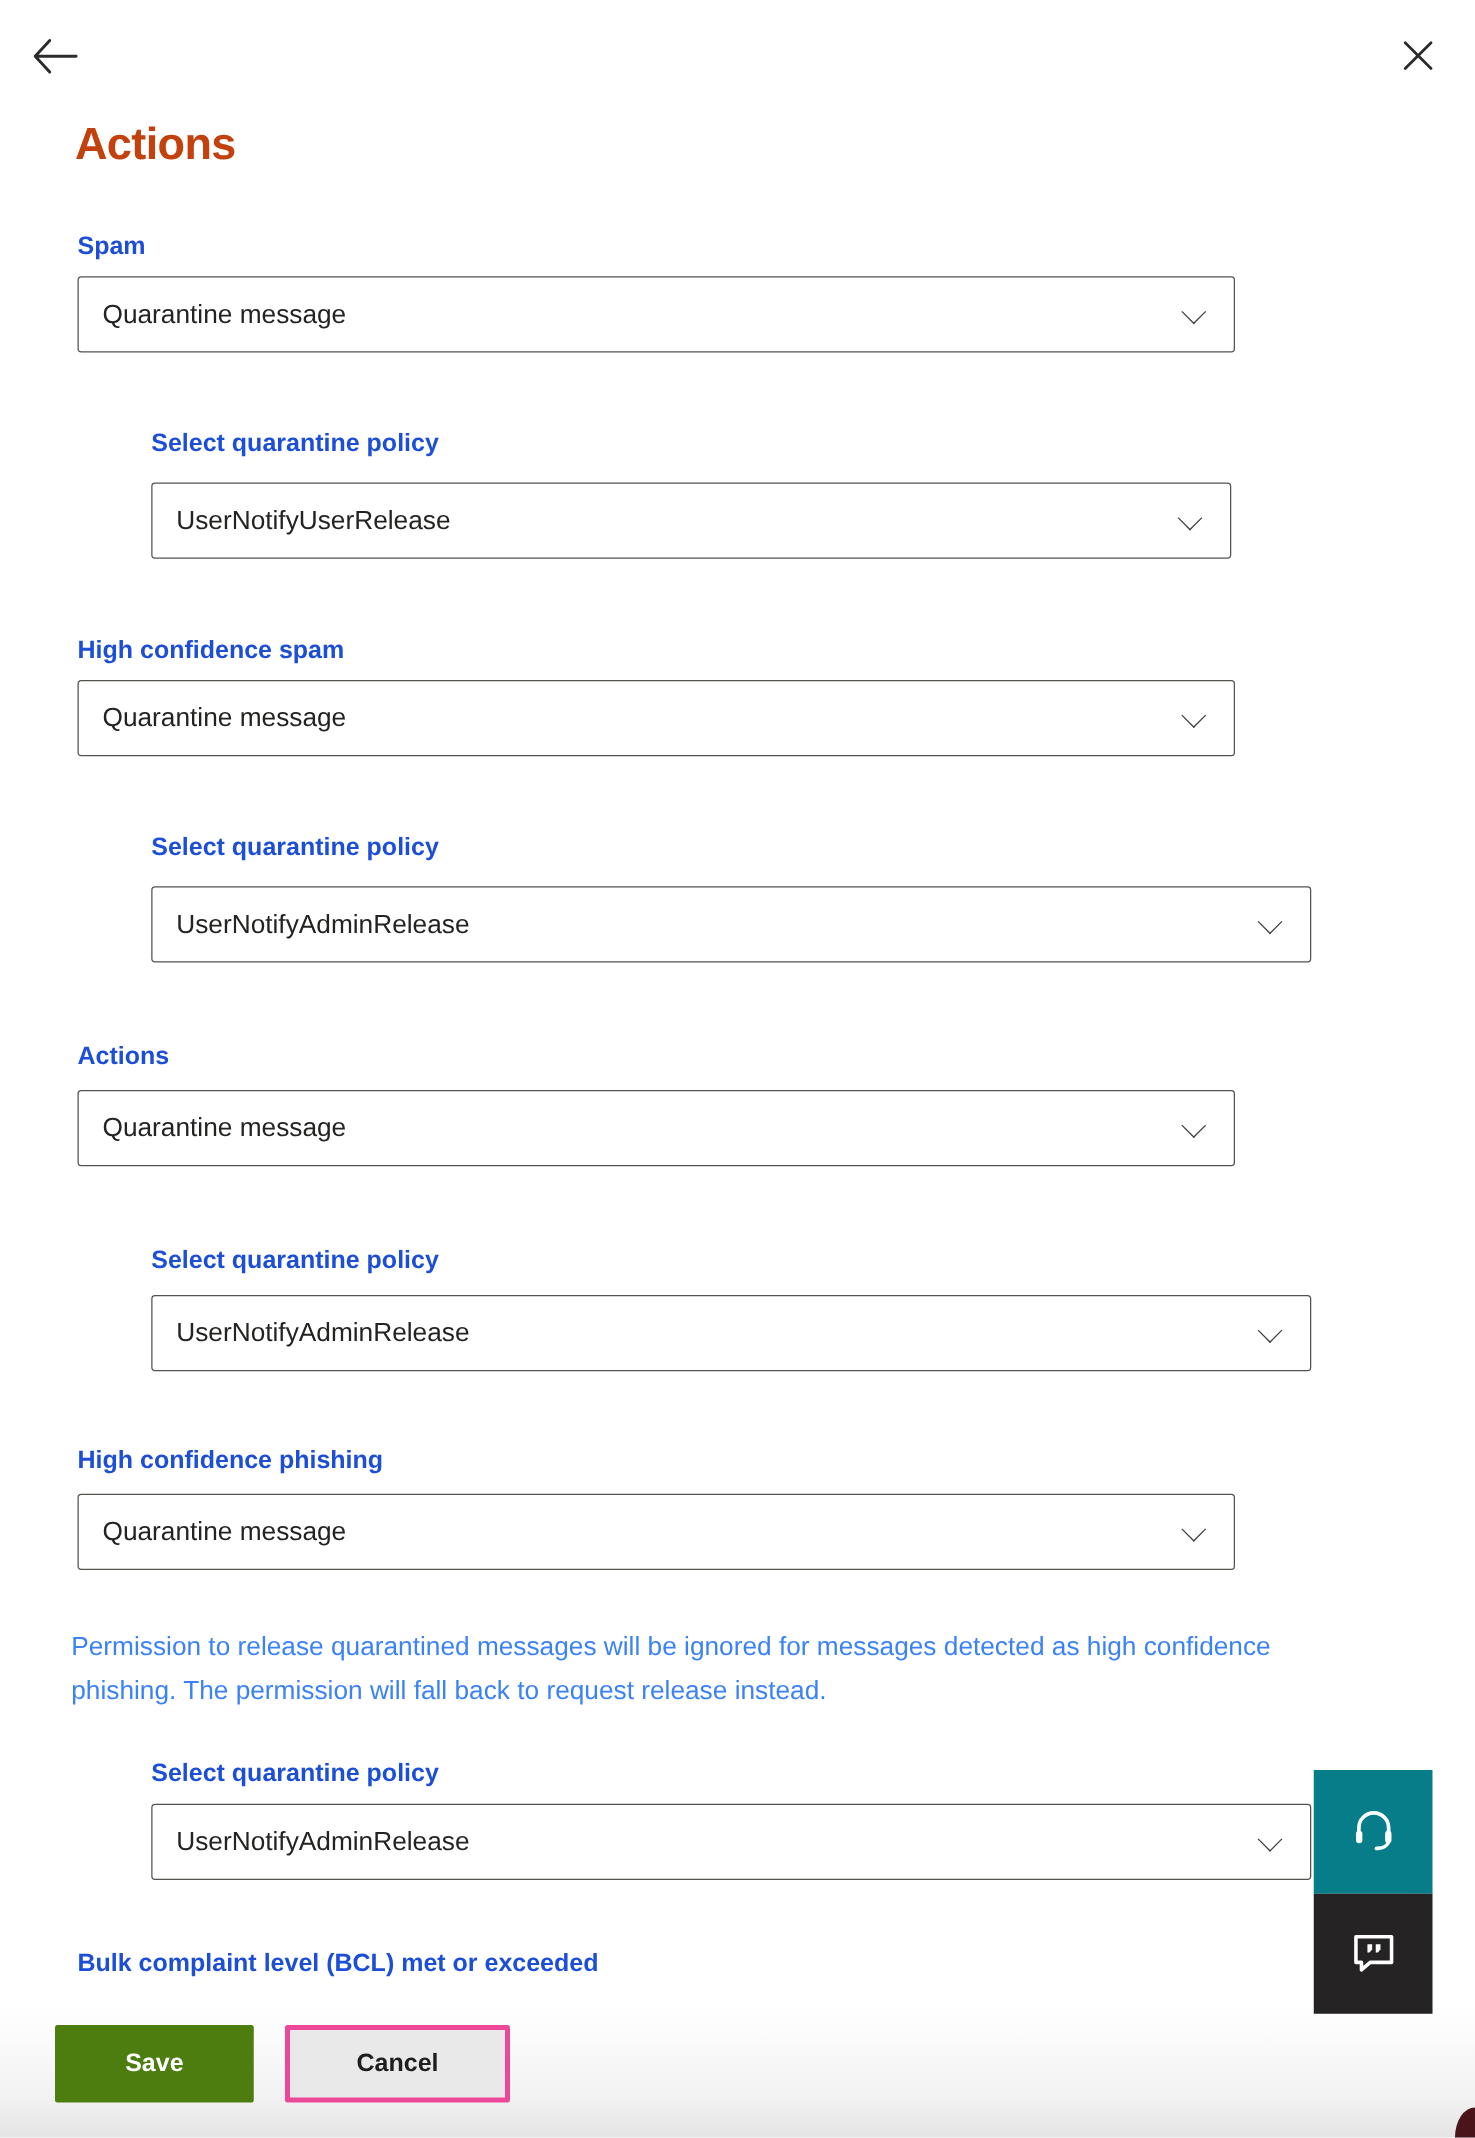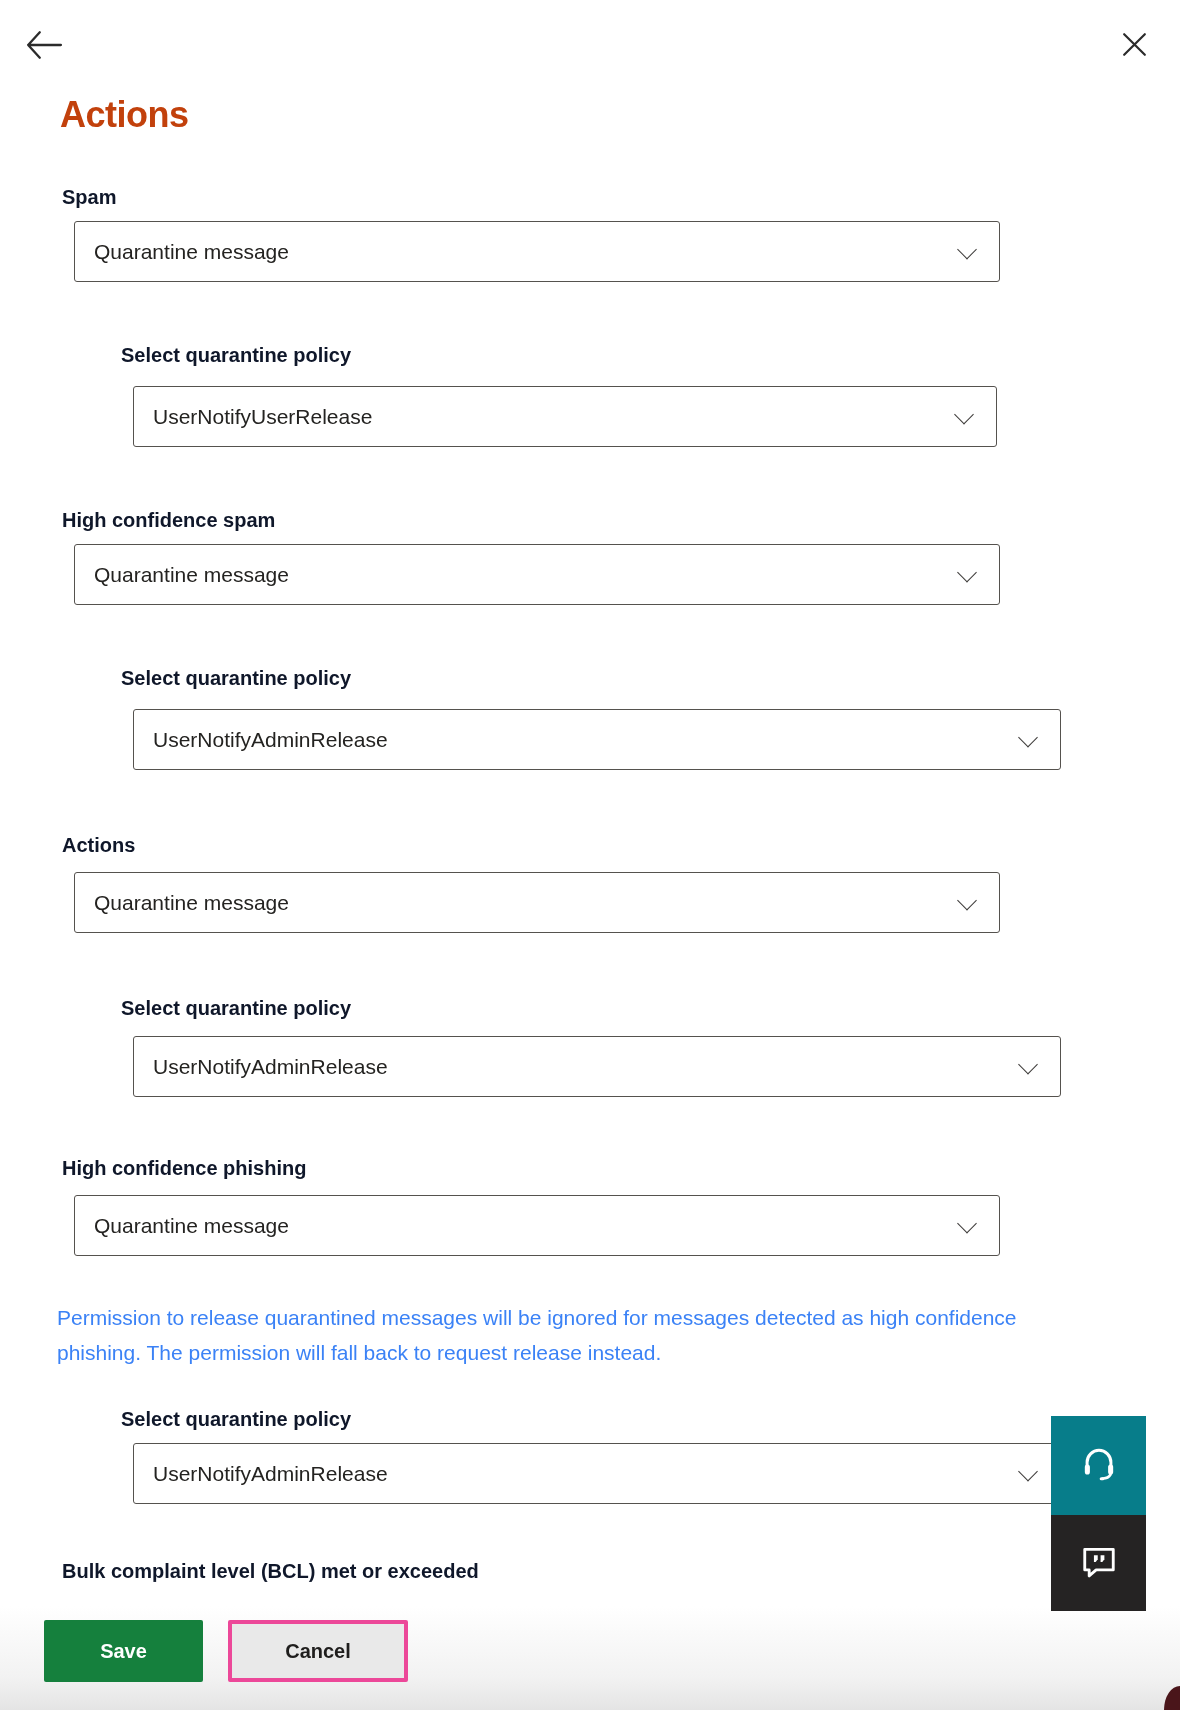--- a/index.html
+++ b/index.html
@@ -9,34 +9,34 @@
     font-family:"Liberation Sans","DejaVu Sans",sans-serif;
     color:#201f1e;
   }
   .abs{position:absolute;}
   
   #back-btn{left:22px;top:26px;width:44px;height:40px;display:flex;align-items:center;justify-content:center;cursor:pointer;background:none;border:none;}
   #close-btn{left:1112px;top:26px;width:44px;height:40px;display:flex;align-items:center;justify-content:center;cursor:pointer;background:none;border:none;}
   
   #page-title{left:60px;top:94px;font-size:36px;font-weight:700;color:#c2410c;letter-spacing:-0.5px;}
   
-  .label{font-size:20px;font-weight:600;color:#0f172a;line-height:26px;}
+  .label{font-size:20px;font-weight:600;color:#1d4ed8;line-height:26px;}
   
   .dropdown{
     height:61px;background:#fff;border:1.6px solid #55524e;border-radius:3px;
     box-sizing:border-box;display:flex;align-items:center;
     padding:0 60px 0 19px;cursor:pointer;
   }
   .dd-value{font-size:21px;color:#24232--;color:#242321;white-space:nowrap;overflow:hidden;}
   .chev{
     position:absolute;right:25px;top:50%;width:13px;height:13px;
     border-right:1.7px solid #3d3b39;border-bottom:1.7px solid #3d3b39;
     transform:translateY(-68%) rotate(45deg);
   }
-  .dropdown{position:absolute;margin-left:12px;}
+  .dropdown{position:absolute;}
   
   #f1-label{left:62px;top:184px;} #f1-box{left:62px;top:221px;width:926px;}
   #f2-label{left:121px;top:342px;} #f2-box{left:121px;top:386px;width:864px;}
   #f3-label{left:62px;top:507px;} #f3-box{left:62px;top:544px;width:926px;}
   #f4-label{left:121px;top:665px;} #f4-box{left:121px;top:709px;width:928px;}
   #f5-label{left:62px;top:832px;} #f5-box{left:62px;top:872px;width:926px;}
   #f6-label{left:121px;top:995px;} #f6-box{left:121px;top:1036px;width:928px;}
   #f7-label{left:62px;top:1155px;} #f7-box{left:62px;top:1195px;width:926px;}
   #f8-label{left:121px;top:1406px;} #f8-box{left:121px;top:1443px;width:928px;}
   
@@ -48,21 +48,21 @@
     left:0;top:1580px;width:1180px;height:130px;z-index:2;
     background:linear-gradient(180deg,rgba(255,255,255,0) 0px,rgba(255,255,255,0.92) 16px,#ffffff 26px,#f2f2f2 75%,#e4e4e4 100%);
   }
   
   .btn{
     position:absolute;top:1620px;height:62px;border-radius:2px;z-index:3;
     display:flex;align-items:center;justify-content:center;
     font-size:20px;font-weight:600;cursor:pointer;box-sizing:border-box;border:none;
     font-family:"Liberation Sans","DejaVu Sans",sans-serif;
   }
-  #save-btn{left:44px;width:159px;background:#15803d;color:#ffffff;}
+  #save-btn{left:44px;width:159px;background:#4d7c0f;color:#ffffff;}
   #cancel-btn{left:228px;width:180px;background:#e9e9e9;border:4px solid #ec4899;color:#1f1e1d;}
   
   .side-btn{position:absolute;left:1051px;width:95px;z-index:4;display:flex;align-items:center;justify-content:center;cursor:pointer;border:none;}
   #support-btn{top:1416px;height:99px;background:#077d8a;}
   #feedback-btn{top:1515px;height:96px;background:#252323;}
   
   #corner-shape{left:1164px;top:1686px;width:16px;height:24px;background:#4a151a;border-top-left-radius:100%;z-index:5;}
 </style>
 </head>
 <body>

